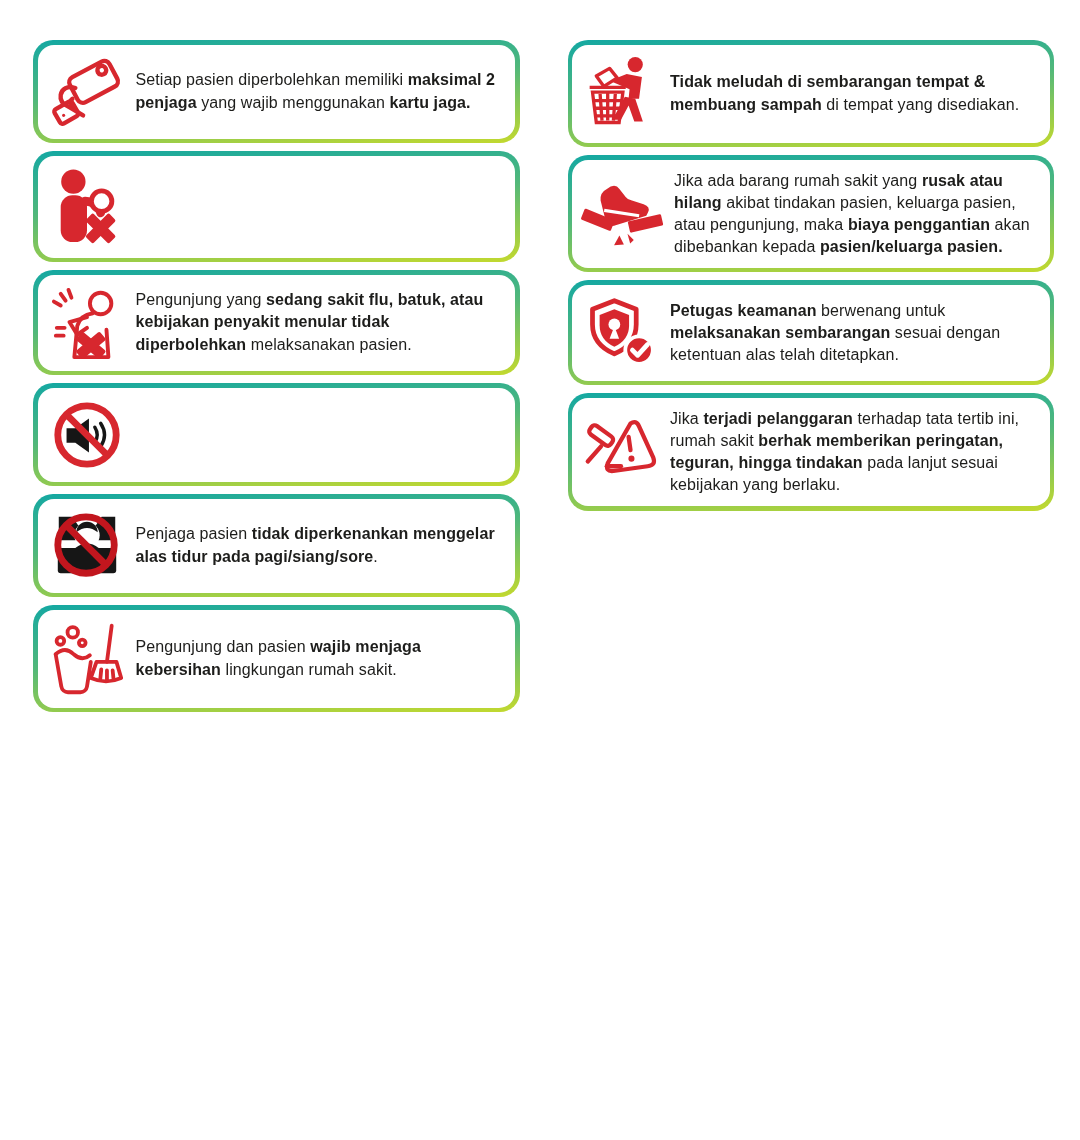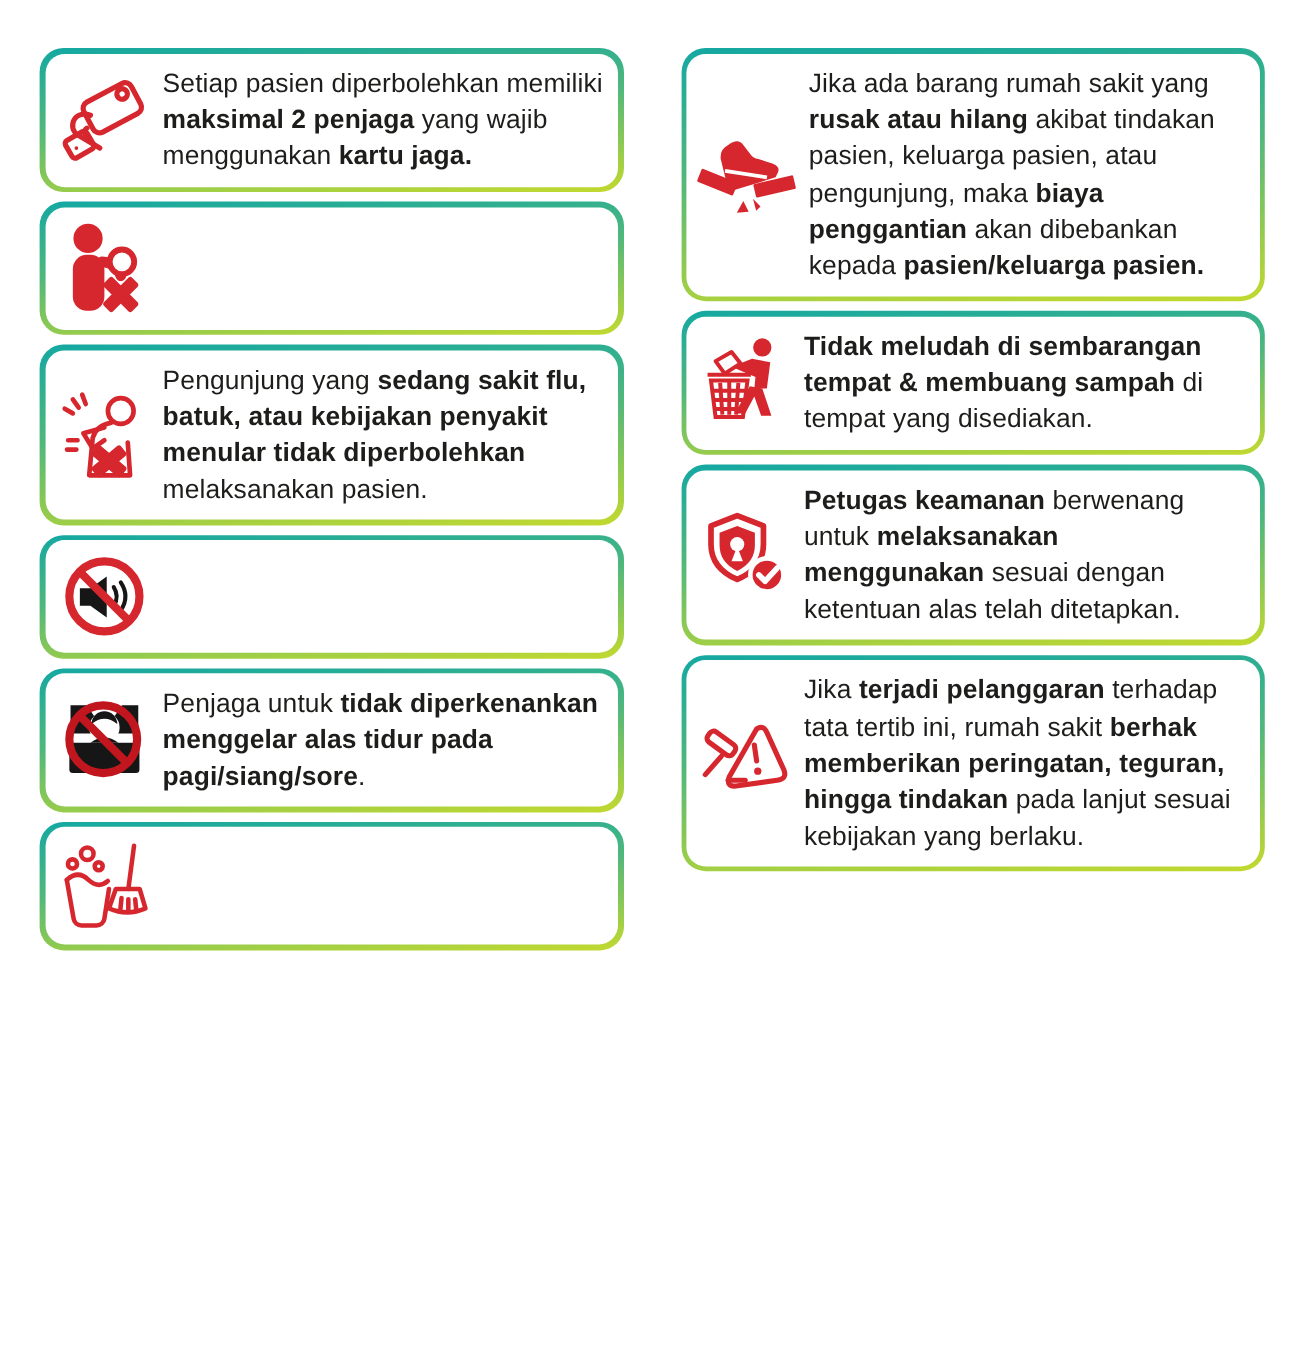--- a/index.html
+++ b/index.html
@@ -14,21 +14,21 @@
     border-radius:20px;padding:4.5px;
     background:linear-gradient(176deg,#14a8a2 0%,#52b87a 45%,#c3d92e 100%);
   }
   .card-inner{
     background:#ffffff;border-radius:16px;
     display:flex;align-items:center;gap:8px;
     padding:10px 12px 10px 8px;box-sizing:border-box;min-height:84px;
   }
   .icon-box{flex:0 0 82px;display:flex;align-items:center;justify-content:center;}
   .card-text{
-    flex:1;font-size:22px;line-height:1.38;letter-spacing:.1px;
+    flex:1;font-size:16px;line-height:1.38;letter-spacing:.1px;
   }
   .card-text b{font-weight:700;}
   svg{display:block;}
 </style>
 </head>
 <body>
 
 <div class="layout">
 
   <div class="col">
@@ -114,46 +114,69 @@
           <svg width="76" height="74" viewBox="0 0 78 76">
             <path d="M10 8 h14 l6 9 h18 l6 -9 h14 v24 h-58 z" fill="#161616"></path>
             <circle cx="39" cy="27" r="13" fill="#ffffff"></circle>
             <path d="M28 24 a11 11 0 0 1 22 0 q-5.5 -4.5 -11 -4.5 t-11 4.5 z" fill="#161616"></path>
             <path d="M27 40 q12 -9 24 0 z" fill="#161616"></path>
             <rect x="9" y="40" width="60" height="26" rx="3" fill="#161616"></rect>
             <circle cx="38" cy="37" r="29" fill="none" stroke="#c2161e" stroke-width="7"></circle>
             <line x1="18" y1="17" x2="58" y2="57" stroke="#c2161e" stroke-width="7"></line>
           </svg>
         </div>
-        <div class="card-text"><span>Penjaga untuk </span><b>tidak diperkenankan menggelar alas tidur pada pagi/siang/sore</b><span>.</span></div>
+        <div class="card-text"><span>Penjaga pasien </span><b>tidak diperkenankan menggelar alas tidur pada pagi/siang/sore</b><span>.</span></div>
       </div>
     </div>
 
     <div class="card">
       <div class="card-inner">
         <div class="icon-box">
           <svg width="76" height="78" viewBox="0 0 80 82">
             <g fill="none" stroke="#d7272e" stroke-width="4" stroke-linecap="round" stroke-linejoin="round">
               <path d="M7 36 q10 -9 19 0 q9 8 17 1"></path>
               <path d="M7 36 l6 34 a7 7 0 0 0 7 6 h13 a7 7 0 0 0 7 -6 l4 -26"></path>
               <circle cx="12" cy="22" r="4"></circle>
               <circle cx="25" cy="13" r="5.5"></circle>
               <circle cx="35" cy="24" r="3.5"></circle>
               <path d="M66 6 l-5 38"></path>
               <path d="M50 44 h21 l5 17 q-16 7 -32 0 z"></path>
               <path d="M55 52 l-1 10 M61 53 v10 M67 53 l1 10"></path>
             </g>
           </svg>
         </div>
+        <div class="card-text"><span>Pengunjung dan pasien </span><b>wajib menjaga kebersihan</b><span> lingkungan rumah sakit.</span></div>
       </div>
     </div>
 
   </div>
 
   <div class="col">
+
+    <div class="card">
+      <div class="card-inner">
+        <div class="icon-box">
+          <svg width="76" height="78" viewBox="0 0 80 82">
+            <g fill="#d7272e">
+              <circle cx="55" cy="10" r="8"></circle>
+              <path d="M46 20 l16 3 -3 23 h-11 l1 -10 -21 -9 z"></path>
+              <path d="M55 46 l8 24 h-9 l-6 -17 -8 15 h-9 l13 -24 z"></path>
+            </g>
+            <path d="M14 22 l14 -8 8 10 -14 9 z" fill="#ffffff" stroke="#d7272e" stroke-width="3.5" stroke-linejoin="round"></path>
+            <g fill="none" stroke="#d7272e" stroke-width="3.5">
+              <path d="M7 34 h38"></path>
+              <path d="M10 39 l4 32 h24 l4 -32 z"></path>
+              <path d="M18 41 l2 28 M26 40 v29 M34 41 l-2 28"></path>
+              <path d="M12 48 h28 M13 56 h26 M14 64 h24"></path>
+            </g>
+          </svg>
+        </div>
+        <div class="card-text"><b>Tidak meludah di sembarangan tempat &amp; membuang sampah</b><span> di tempat yang disediakan.</span></div>
+      </div>
+    </div>
 
     <div class="card">
       <div class="card-inner">
         <div class="icon-box">
           <svg width="86" height="76" viewBox="0 0 96 84">
             <g fill="#d7272e">
               <path d="M30 14 q9 -7 14 0 l7 9 q2 3 7 4 l13 4 q8 3 5 9 l-2 4 -36 11 q-7 2 -9 -4 l-6 -24 q-1 -9 7 -13 z"></path>
               <rect x="2" y="42" width="36" height="13" rx="1.5" transform="rotate(22 20 48)"></rect>
               <rect x="54" y="46" width="38" height="13" rx="1.5" transform="rotate(-13 73 52)"></rect>
               <path d="M44 66 l5 10 -11 1 z"></path>
@@ -162,52 +185,30 @@
             <line x1="27" y1="38" x2="66" y2="44" stroke="#ffffff" stroke-width="3.5"></line>
           </svg>
         </div>
         <div class="card-text"><span>Jika ada barang rumah sakit yang </span><b>rusak atau hilang</b><span> akibat tindakan pasien, keluarga pasien, atau pengunjung, maka </span><b>biaya penggantian</b><span> akan dibebankan kepada </span><b>pasien/keluarga pasien.</b></div>
       </div>
     </div>
 
     <div class="card">
       <div class="card-inner">
         <div class="icon-box">
-          <svg width="76" height="78" viewBox="0 0 80 82">
-            <g fill="#d7272e">
-              <circle cx="55" cy="10" r="8"></circle>
-              <path d="M46 20 l16 3 -3 23 h-11 l1 -10 -21 -9 z"></path>
-              <path d="M55 46 l8 24 h-9 l-6 -17 -8 15 h-9 l13 -24 z"></path>
-            </g>
-            <path d="M14 22 l14 -8 8 10 -14 9 z" fill="#ffffff" stroke="#d7272e" stroke-width="3.5" stroke-linejoin="round"></path>
-            <g fill="none" stroke="#d7272e" stroke-width="3.5">
-              <path d="M7 34 h38"></path>
-              <path d="M10 39 l4 32 h24 l4 -32 z"></path>
-              <path d="M18 41 l2 28 M26 40 v29 M34 41 l-2 28"></path>
-              <path d="M12 48 h28 M13 56 h26 M14 64 h24"></path>
-            </g>
-          </svg>
-        </div>
-        <div class="card-text"><b>Tidak meludah di sembarangan tempat &amp; membuang sampah</b><span> di tempat yang disediakan.</span></div>
-      </div>
-    </div>
-
-    <div class="card">
-      <div class="card-inner">
-        <div class="icon-box">
           <svg width="76" height="76" viewBox="0 0 80 80">
             <path d="M33 6 L10 15 v16 q0 21 23 31 q23 -10 23 -31 V15 Z" fill="none" stroke="#d7272e" stroke-width="5" stroke-linejoin="round"></path>
             <path d="M33 15 L17.5 21 v11 q0 15 15.5 22.5 q15.5 -7.5 15.5 -22.5 V21 Z" fill="#d7272e"></path>
             <circle cx="33" cy="31" r="6.2" fill="#ffffff"></circle>
             <path d="M33 33 l-5 13 h10 z" fill="#ffffff"></path>
             <circle cx="59" cy="58" r="14.5" fill="#d7272e" stroke="#ffffff" stroke-width="4"></circle>
             <path d="M52 58 l5.5 5.5 L68 52" stroke="#ffffff" stroke-width="5" fill="none" stroke-linecap="round" stroke-linejoin="round"></path>
           </svg>
         </div>
-        <div class="card-text"><b>Petugas keamanan</b><span> berwenang untuk </span><b>melaksanakan menggunakan</b><span> sesuai dengan ketentuan alas telah ditetapkan.</span></div>
+        <div class="card-text"><b>Petugas keamanan</b><span> berwenang untuk </span><b>melaksanakan sembarangan</b><span> sesuai dengan ketentuan alas telah ditetapkan.</span></div>
       </div>
     </div>
 
     <div class="card">
       <div class="card-inner">
         <div class="icon-box">
           <svg width="80" height="76" viewBox="0 0 84 80">
             <g fill="none" stroke="#d7272e" stroke-width="4.5" stroke-linejoin="round" stroke-linecap="round">
               <path d="M52 10 q6 -4 9 3 l15 33 q3 8 -6 9 l-36 5 q-9 1 -6 -8 z"></path>
               <line x1="50" y1="24" x2="52" y2="38"></line>

